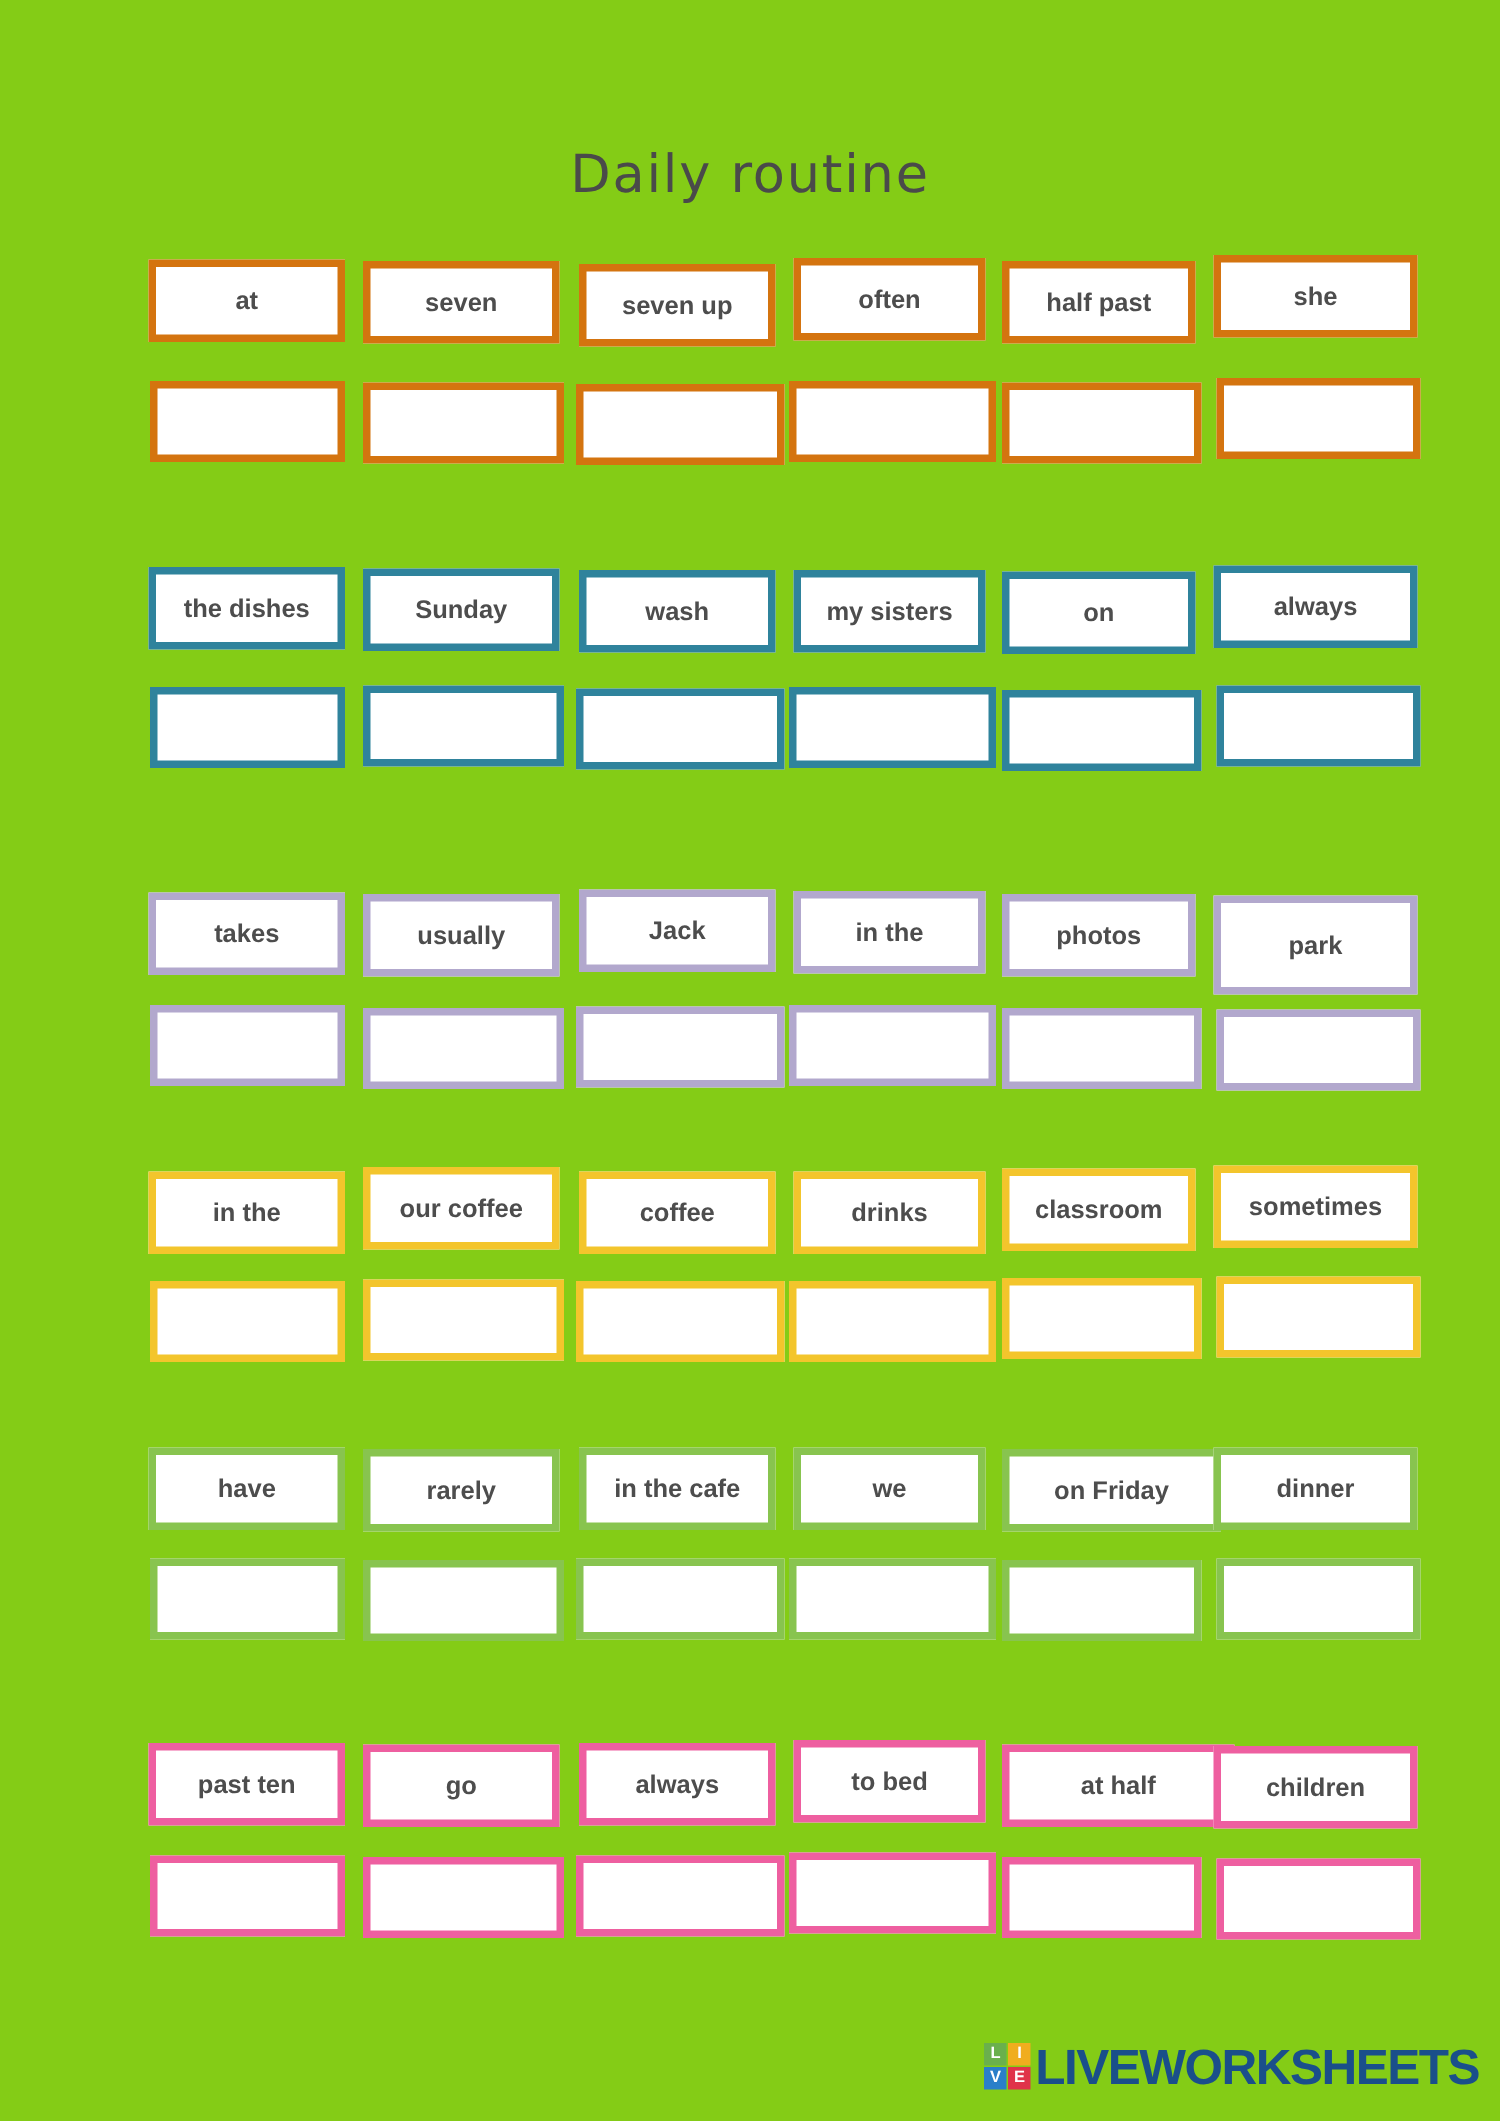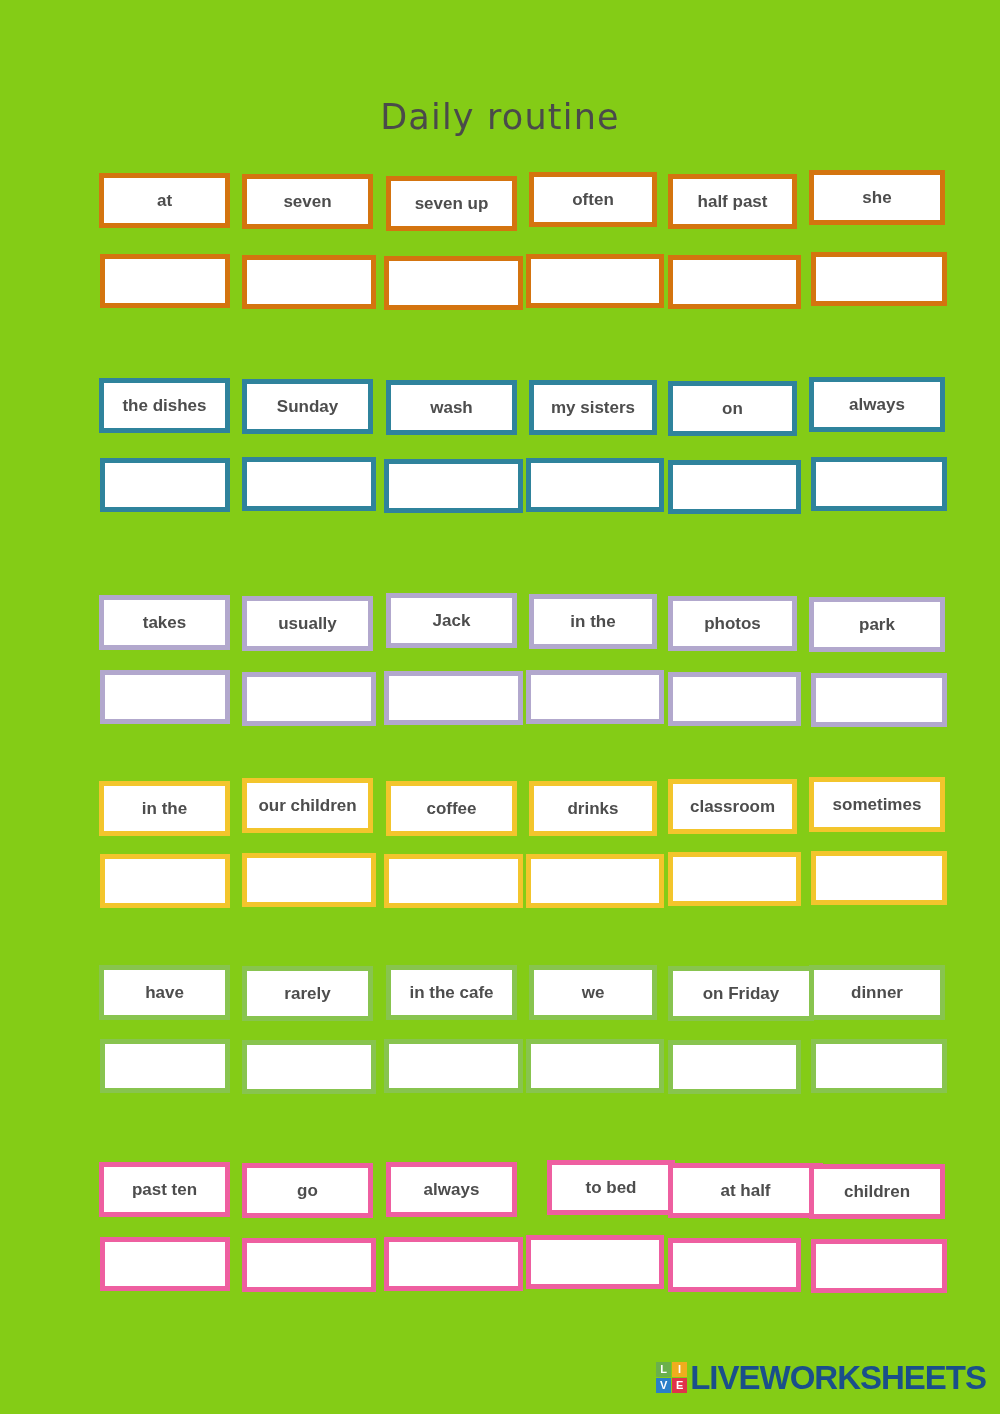--- a/index.html
+++ b/index.html
@@ -160,35 +160,35 @@
           <div class="wbox empty" style="left: 791px; width: 136px; top: 0px; height: 54px; border-color: rgb(47, 131, 156);"></div>
         </div>
       </div>
       <div class="group" style="position: absolute; top: 425px; left: 0px; width: 1000px; height: 141px;">
         <div class="band" style="position: absolute; top: 0px;">
           <div class="wbox" style="left: 79px; width: 131px; top: 2px; height: 55px; border-color: rgb(178, 168, 205);">takes</div>
           <div class="wbox" style="left: 222px; width: 131px; top: 3px; height: 55px; border-color: rgb(178, 168, 205);">usually</div>
           <div class="wbox" style="left: 366px; width: 131px; top: 0px; height: 55px; border-color: rgb(178, 168, 205);">Jack</div>
           <div class="wbox" style="left: 509px; width: 128px; top: 1px; height: 55px; border-color: rgb(178, 168, 205);">in the</div>
           <div class="wbox" style="left: 648px; width: 129px; top: 3px; height: 55px; border-color: rgb(178, 168, 205);">photos</div>
-          <div class="wbox" style="left: 789px; width: 136px; top: 4px; height: 55px; border-color: rgb(178, 168, 205);">park</div>
+          <div class="wbox" style="left: 789px; width: 136px; top: 4px; height: 66px; border-color: rgb(178, 168, 205);">park</div>
         </div>
         <div class="band" style="position: absolute; top: 77px;">
           <div class="wbox empty" style="left: 80px; width: 130px; top: 0px; height: 54px; border-color: rgb(178, 168, 205);"></div>
           <div class="wbox empty" style="left: 222px; width: 134px; top: 2px; height: 54px; border-color: rgb(178, 168, 205);"></div>
           <div class="wbox empty" style="left: 364px; width: 139px; top: 1px; height: 54px; border-color: rgb(178, 168, 205);"></div>
           <div class="wbox empty" style="left: 506px; width: 138px; top: 0px; height: 54px; border-color: rgb(178, 168, 205);"></div>
           <div class="wbox empty" style="left: 648px; width: 133px; top: 2px; height: 54px; border-color: rgb(178, 168, 205);"></div>
           <div class="wbox empty" style="left: 791px; width: 136px; top: 3px; height: 54px; border-color: rgb(178, 168, 205);"></div>
         </div>
       </div>
       <div class="group" style="position: absolute; top: 609px; left: 0px; width: 1000px; height: 138px;">
         <div class="band" style="position: absolute; top: 0px;">
           <div class="wbox" style="left: 79px; width: 131px; top: 4px; height: 55px; border-color: rgb(243, 197, 44);">in the</div>
-          <div class="wbox" style="left: 222px; width: 131px; top: 1px; height: 55px; border-color: rgb(243, 197, 44);">our children</div>
+          <div class="wbox" style="left: 222px; width: 131px; top: 1px; height: 55px; border-color: rgb(243, 197, 44);">our coffee</div>
           <div class="wbox" style="left: 366px; width: 131px; top: 4px; height: 55px; border-color: rgb(243, 197, 44);">coffee</div>
           <div class="wbox" style="left: 509px; width: 128px; top: 4px; height: 55px; border-color: rgb(243, 197, 44);">drinks</div>
           <div class="wbox" style="left: 648px; width: 129px; top: 2px; height: 55px; border-color: rgb(243, 197, 44);">classroom</div>
           <div class="wbox" style="left: 789px; width: 136px; top: 0px; height: 55px; border-color: rgb(243, 197, 44);">sometimes</div>
         </div>
         <div class="band" style="position: absolute; top: 74px;">
           <div class="wbox empty" style="left: 80px; width: 130px; top: 3px; height: 54px; border-color: rgb(243, 197, 44);"></div>
           <div class="wbox empty" style="left: 222px; width: 134px; top: 2px; height: 54px; border-color: rgb(243, 197, 44);"></div>
           <div class="wbox empty" style="left: 364px; width: 139px; top: 3px; height: 54px; border-color: rgb(243, 197, 44);"></div>
           <div class="wbox empty" style="left: 506px; width: 138px; top: 3px; height: 54px; border-color: rgb(243, 197, 44);"></div>
@@ -212,21 +212,21 @@
           <div class="wbox empty" style="left: 506px; width: 138px; top: 2px; height: 54px; border-color: rgb(136, 196, 79);"></div>
           <div class="wbox empty" style="left: 648px; width: 133px; top: 3px; height: 54px; border-color: rgb(136, 196, 79);"></div>
           <div class="wbox empty" style="left: 791px; width: 136px; top: 2px; height: 54px; border-color: rgb(136, 196, 79);"></div>
         </div>
       </div>
       <div class="group" style="position: absolute; top: 990px; left: 0px; width: 1000px; height: 140px;">
         <div class="band" style="position: absolute; top: 0px;">
           <div class="wbox" style="left: 79px; width: 131px; top: 4px; height: 55px; border-color: rgb(238, 95, 160);">past ten</div>
           <div class="wbox" style="left: 222px; width: 131px; top: 5px; height: 55px; border-color: rgb(238, 95, 160);">go</div>
           <div class="wbox" style="left: 366px; width: 131px; top: 4px; height: 55px; border-color: rgb(238, 95, 160);">always</div>
-          <div class="wbox" style="left: 527px; width: 128px; top: 2px; height: 55px; border-color: rgb(238, 95, 160);">to bed</div>
+          <div class="wbox" style="left: 509px; width: 128px; top: 2px; height: 55px; border-color: rgb(238, 95, 160);">to bed</div>
           <div class="wbox" style="left: 648px; width: 155px; top: 5px; height: 55px; border-color: rgb(238, 95, 160);">at half</div>
           <div class="wbox" style="left: 789px; width: 136px; top: 6px; height: 55px; border-color: rgb(238, 95, 160);">children</div>
         </div>
         <div class="band" style="position: absolute; top: 76px;">
           <div class="wbox empty" style="left: 80px; width: 130px; top: 3px; height: 54px; border-color: rgb(238, 95, 160);"></div>
           <div class="wbox empty" style="left: 222px; width: 134px; top: 4px; height: 54px; border-color: rgb(238, 95, 160);"></div>
           <div class="wbox empty" style="left: 364px; width: 139px; top: 3px; height: 54px; border-color: rgb(238, 95, 160);"></div>
           <div class="wbox empty" style="left: 506px; width: 138px; top: 1px; height: 54px; border-color: rgb(238, 95, 160);"></div>
           <div class="wbox empty" style="left: 648px; width: 133px; top: 4px; height: 54px; border-color: rgb(238, 95, 160);"></div>
           <div class="wbox empty" style="left: 791px; width: 136px; top: 5px; height: 54px; border-color: rgb(238, 95, 160);"></div>

